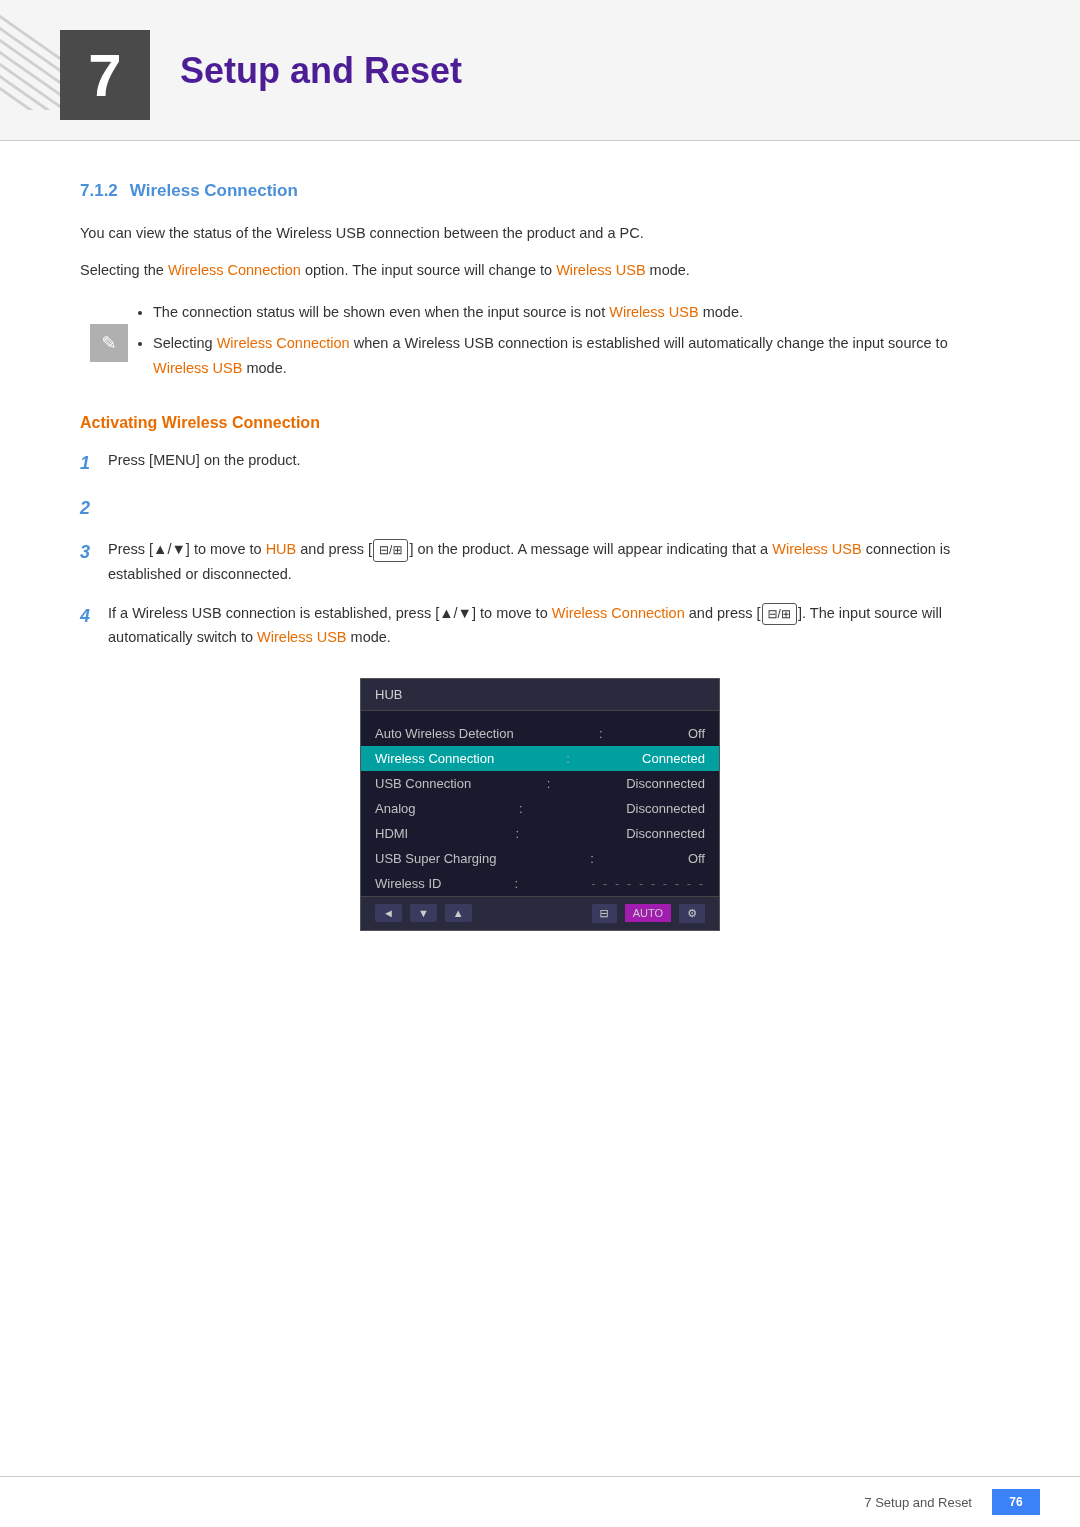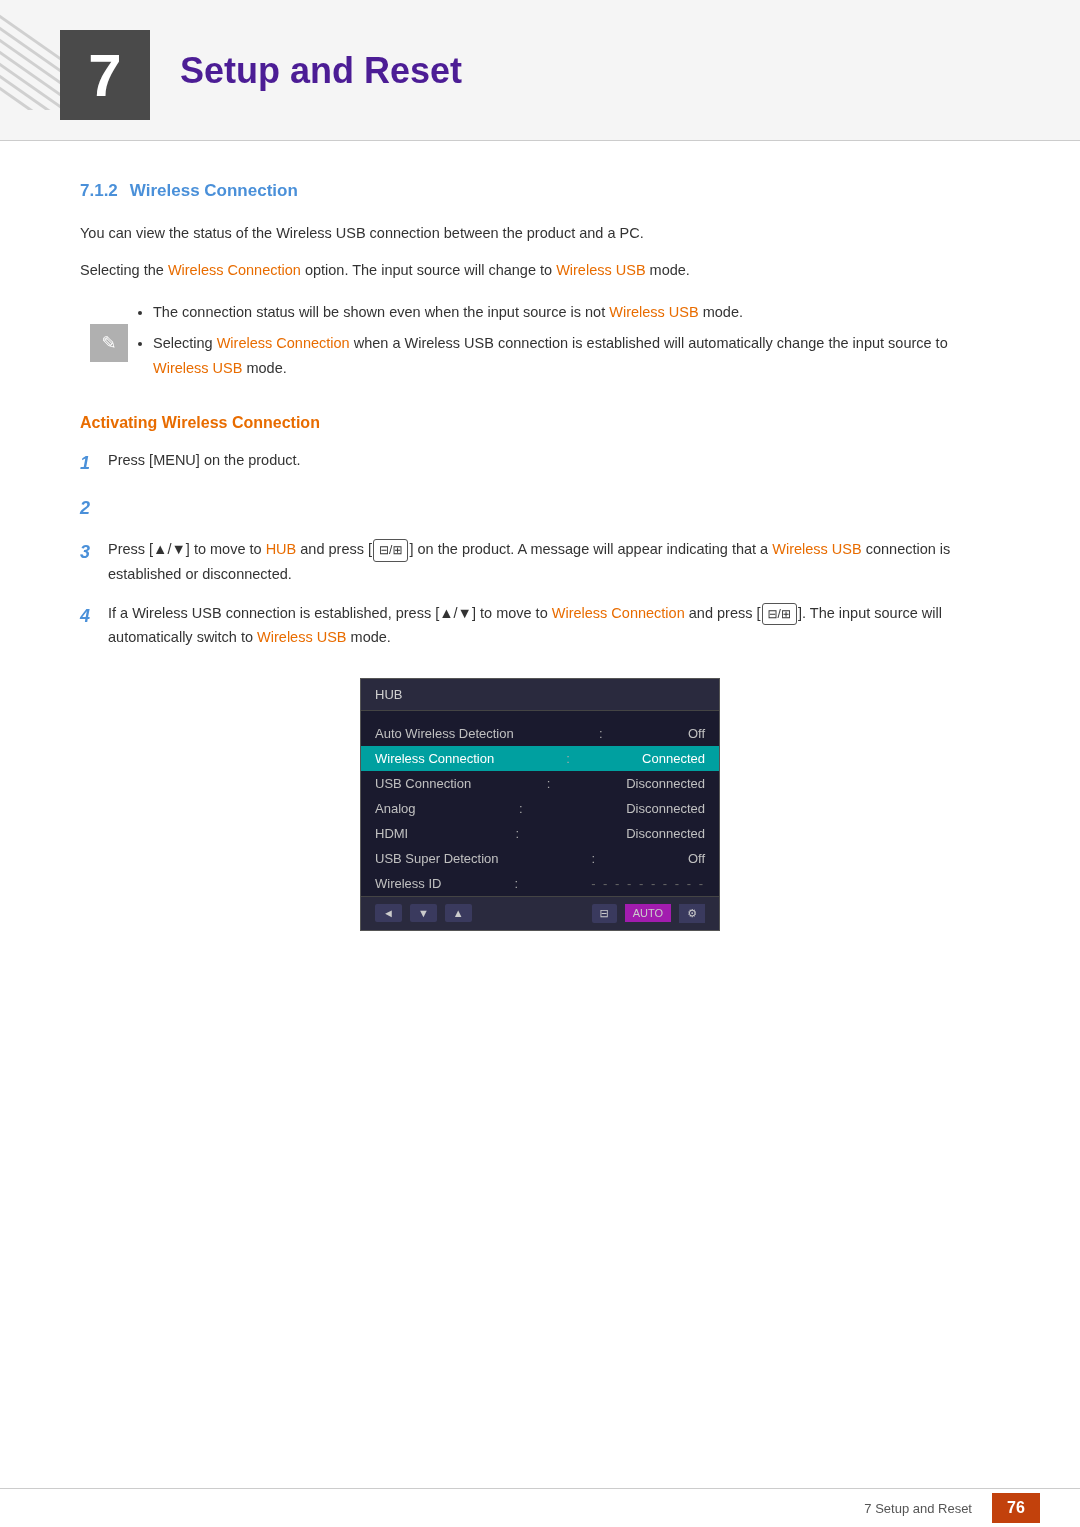--- a/index.html
+++ b/index.html
@@ -275,33 +275,33 @@
     .page-footer {
       position: fixed;
       bottom: 0;
       left: 0;
       width: 1080px;
       background: #ffffff;
       border-top: 1px solid #ccc;
       display: flex;
       justify-content: flex-end;
       align-items: center;
-      padding: 4px 40px;
+      padding: 12px 40px;
     }
 
     .footer-text {
       font-size: 13px;
       color: #555;
       margin-right: 20px;
     }
 
     .footer-page {
-      background: #c2410c;
+      background: #3b82f6;
       color: #fff;
-      font-size: 16px;
+      font-size: 12px;
       font-weight: bold;
       padding: 6px 14px;
       min-width: 48px;
       text-align: center;
     }
 
     
     .corner-stripes {
       position: absolute;
       top: 0;
@@ -427,21 +427,21 @@
         <span class="hub-row-value">Disconnected</span>
       </div>
 
       <div class="hub-row">
         <span class="hub-row-label">HDMI</span>
         <span class="hub-row-colon">:</span>
         <span class="hub-row-value">Disconnected</span>
       </div>
 
       <div class="hub-row">
-        <span class="hub-row-label">USB Super Detection</span>
+        <span class="hub-row-label">USB Super Charging</span>
         <span class="hub-row-colon">:</span>
         <span class="hub-row-value">Off</span>
       </div>
 
       <div class="hub-row">
         <span class="hub-row-label">Wireless ID</span>
         <span class="hub-row-colon">:</span>
         <span class="hub-row-value" style="letter-spacing:2px; color:#666;">- - - - - - - - - -</span>
       </div>
 

